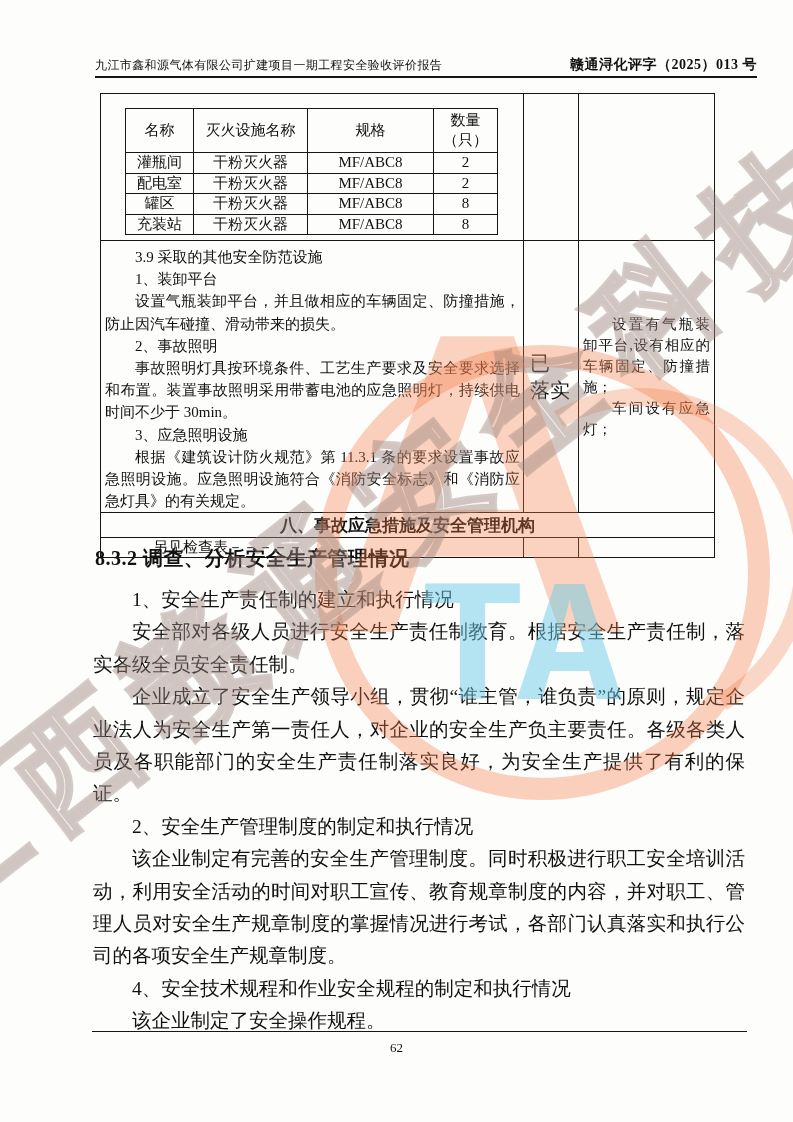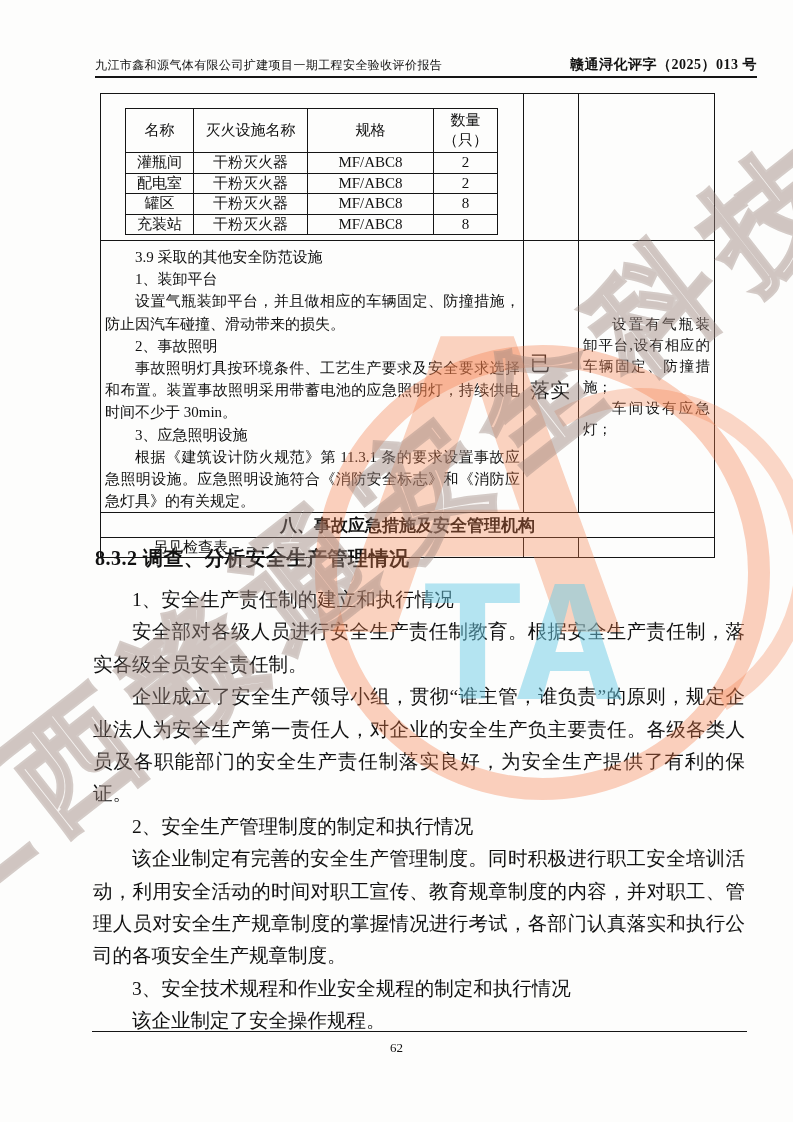--- a/index.html
+++ b/index.html
@@ -200,21 +200,21 @@
 
   <div class="body-sec">
     <h2>8.3.2 调查、分析安全生产管理情况</h2>
     <div>
 
     <p>1、安全生产责任制的建立和执行情况</p>
         <p>安全部对各级人员进行安全生产责任制教育。根据安全生产责任制，落实各级全员安全责任制。</p>
         <p>企业成立了安全生产领导小组，贯彻“谁主管，谁负责”的原则，规定企业法人为安全生产第一责任人，对企业的安全生产负主要责任。各级各类人员及各职能部门的安全生产责任制落实良好，为安全生产提供了有利的保证。</p>
         <p>2、安全生产管理制度的制定和执行情况</p>
         <p>该企业制定有完善的安全生产管理制度。同时积极进行职工安全培训活动，利用安全活动的时间对职工宣传、教育规章制度的内容，并对职工、管理人员对安全生产规章制度的掌握情况进行考试，各部门认真落实和执行公司的各项安全生产规章制度。</p>
-        <p>3、安全技术规程和作业安全规程的制定和执行情况</p>
+        <p>4、安全技术规程和作业安全规程的制定和执行情况</p>
         <p>该企业制定了安全操作规程。</p>
       </div>
   </div>
 
   <div class="footer-line"></div>
   <div class="page-num">62</div>
 
   <div class="wm">
     <div class="wm-ring1"></div>
     <div class="wm-ring2"></div>

